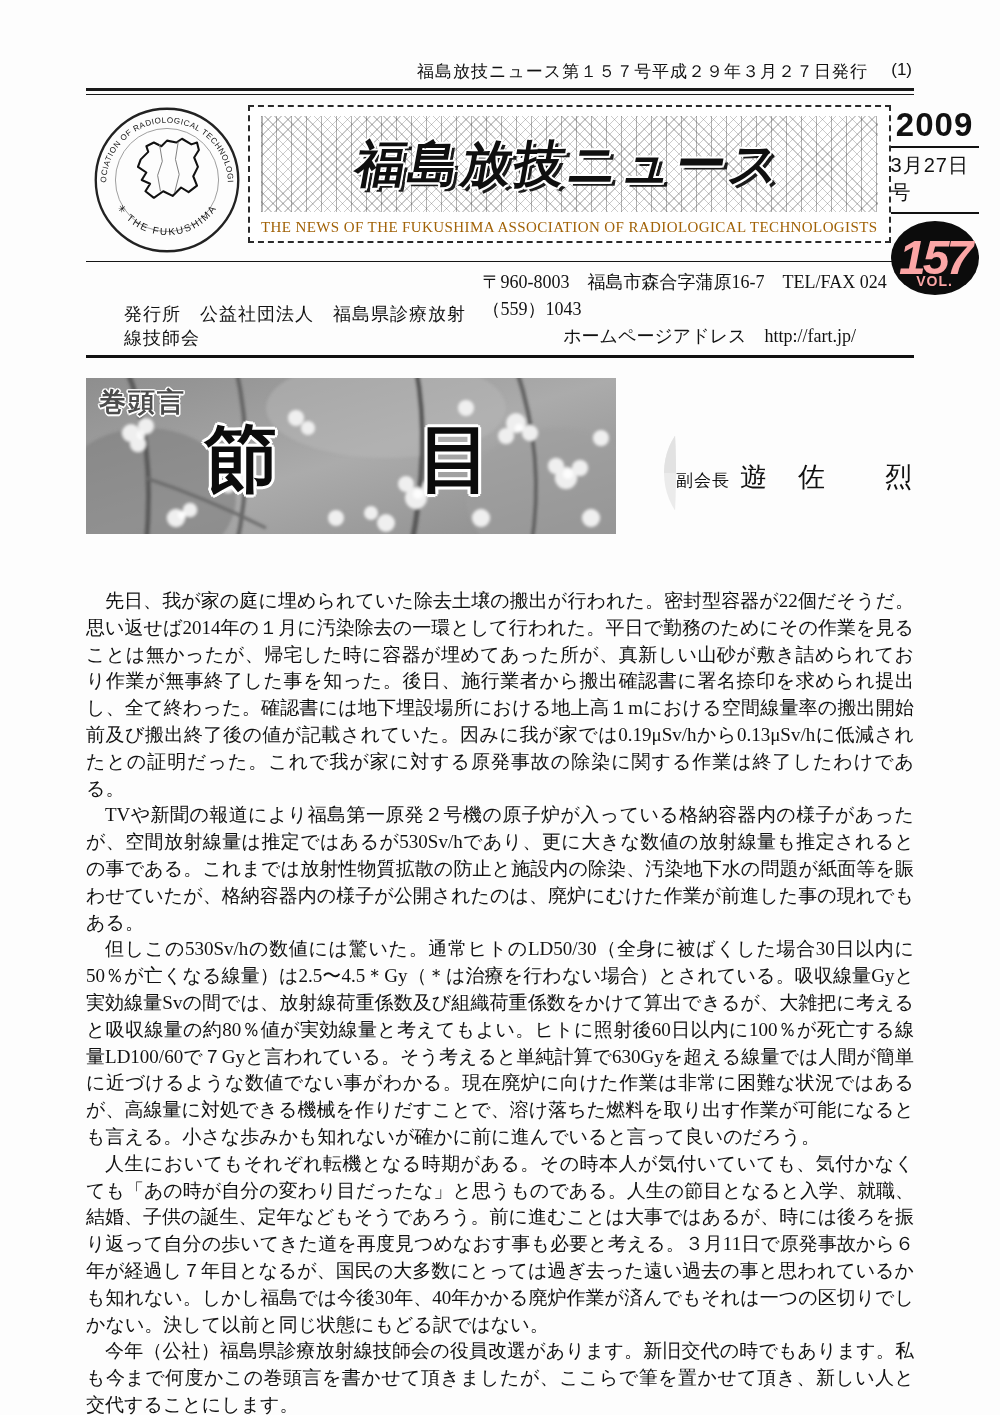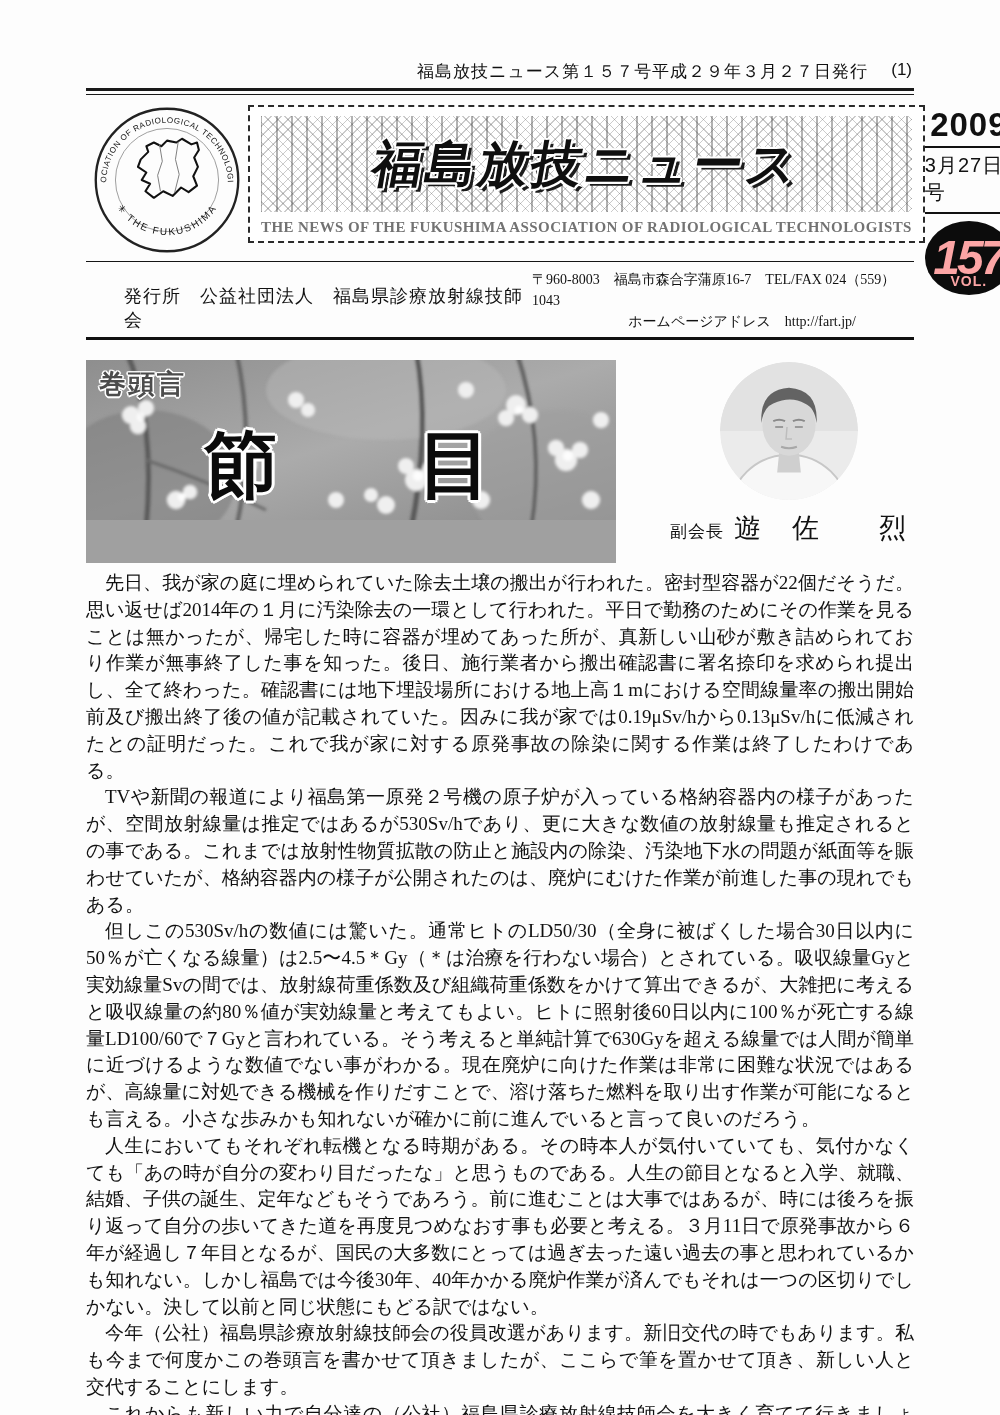--- a/index.html
+++ b/index.html
@@ -28,48 +28,48 @@
       repeating-linear-gradient(135deg, rgba(70,70,70,.28) 0 1px, transparent 1px 7px),
       repeating-linear-gradient(90deg, rgba(0,0,0,.30) 0 1.5px, transparent 1.5px 15px);
   }
   .banner-title{
     font-family:"Liberation Sans",sans-serif;font-weight:bold;font-size:50px;line-height:1;
     transform:skewX(-10deg);letter-spacing:3px;color:#0f0f0f;white-space:nowrap;
     text-shadow:2px 0 #fff,-2px 0 #fff,0 2px #fff,0 -2px #fff,
                 1.5px 1.5px #fff,-1.5px -1.5px #fff,1.5px -1.5px #fff,-1.5px 1.5px #fff,
                 5px 4px 0 #1c1c1c;
   }
-  .banner-sub{margin-top:7px;font-size:15px;letter-spacing:.4px;white-space:nowrap;overflow:hidden;color:#737373;font-weight:bold;}
+  .banner-sub{margin-top:7px;font-size:15px;letter-spacing:.4px;white-space:nowrap;overflow:hidden;color:#a16207;}
   .issue-col{flex:1;display:flex;flex-direction:column;align-items:center;font-family:"Liberation Sans",sans-serif;padding-top:2px;}
   .issue-year{font-size:33px;font-weight:bold;letter-spacing:1px;line-height:1.1;}
   .issue-divider{width:100%;border-top:2px solid #111;margin:3px 0;}
   .issue-date{font-size:20px;letter-spacing:1px;padding:1px 0 3px;}
   .vol-badge{width:88px;height:88px;border-radius:50%;background:#0c0c0c;color:#fca5a5;position:relative;margin-top:4px;text-align:center;}
   .vol-num{font-size:48px;font-weight:bold;letter-spacing:-3px;line-height:74px;font-style:italic;}
   .vol-label{position:absolute;bottom:6px;left:0;width:100%;font-size:14px;font-weight:bold;letter-spacing:1px;}
 
   
   .thin-rule{border-top:1.5px solid #151515;margin-top:8px;}
   .publisher{display:flex;margin-top:7px;align-items:flex-end;}
   .pub-left{font-size:18px;letter-spacing:1px;padding-left:38px;padding-top:2px;}
-  .pub-right{margin-left:auto;font-size:14px;line-height:1.5;font-family:Liberation Serif, serif;}
+  .pub-right{margin-left:auto;font-size:18px;line-height:1.5;font-family:Liberation Serif, serif;}
   .pub-right .pub-home{text-align:right;padding-right:58px;}
   .thick-rule{border-top:3.5px solid #111;margin-top:5px;}
 
   
   .feature{display:flex;margin-top:20px;height:188px;}
-  .photo-banner{position:relative;flex:0 0 530px;height:203px;overflow:hidden;background:#a0a0a0;}
+  .photo-banner{position:relative;flex:0 0 530px;height:156px;overflow:hidden;background:#a0a0a0;}
   .photo-banner svg{position:absolute;inset:0;}
   .kantogen{position:absolute;top:6px;left:13px;font-family:"Liberation Sans",sans-serif;font-weight:bold;
     font-size:27px;letter-spacing:2px;color:#4c4c4c;
     text-shadow:1.5px 0 #fff,-1.5px 0 #fff,0 1.5px #fff,0 -1.5px #fff,1px 1px #fff,-1px -1px #fff,1px -1px #fff,-1px 1px #fff;}
   .feature-title{position:absolute;top:50%;left:0;transform:translateY(-46%);display:flex;
     padding-left:118px;gap:140px;font-family:"Liberation Sans",sans-serif;font-weight:bold;font-size:74px;line-height:1;color:#0b0b0b;
     text-shadow:3px 0 #fff,-3px 0 #fff,0 3px #fff,0 -3px #fff,2px 2px #fff,-2px -2px #fff,2px -2px #fff,-2px 2px #fff;}
-  .portrait-col{margin-left:auto;width:250px;display:flex;flex-direction:column;align-items:center;}
+  .portrait-col{margin-left:auto;width:250px;display:flex;align-items:center;}
   .portrait{width:138px;height:138px;border-radius:50%;overflow:hidden;margin-top:2px;}
   .author-line{margin-top:10px;white-space:nowrap;}
   .author-role{font-size:17px;letter-spacing:1px;}
   .author-name{font-size:27px;letter-spacing:2px;margin-left:6px;}
 
   
   .article{margin-top:22px;font-size:19px;line-height:26.8px;text-align:justify;}
   .article p{margin:0;text-indent:1em;}
 </style>
 </head>

